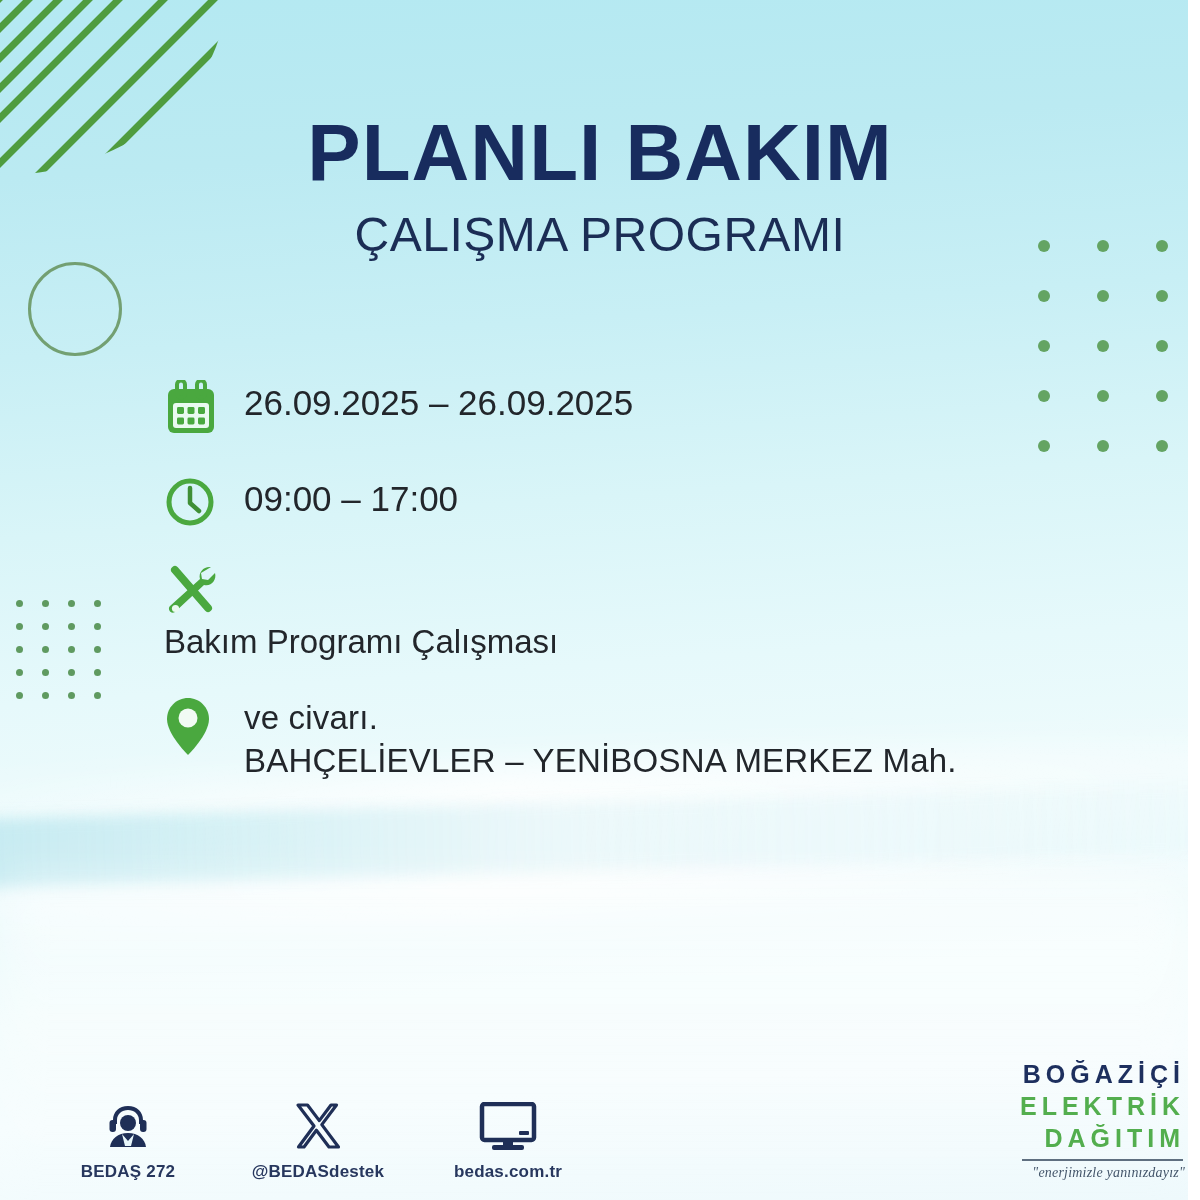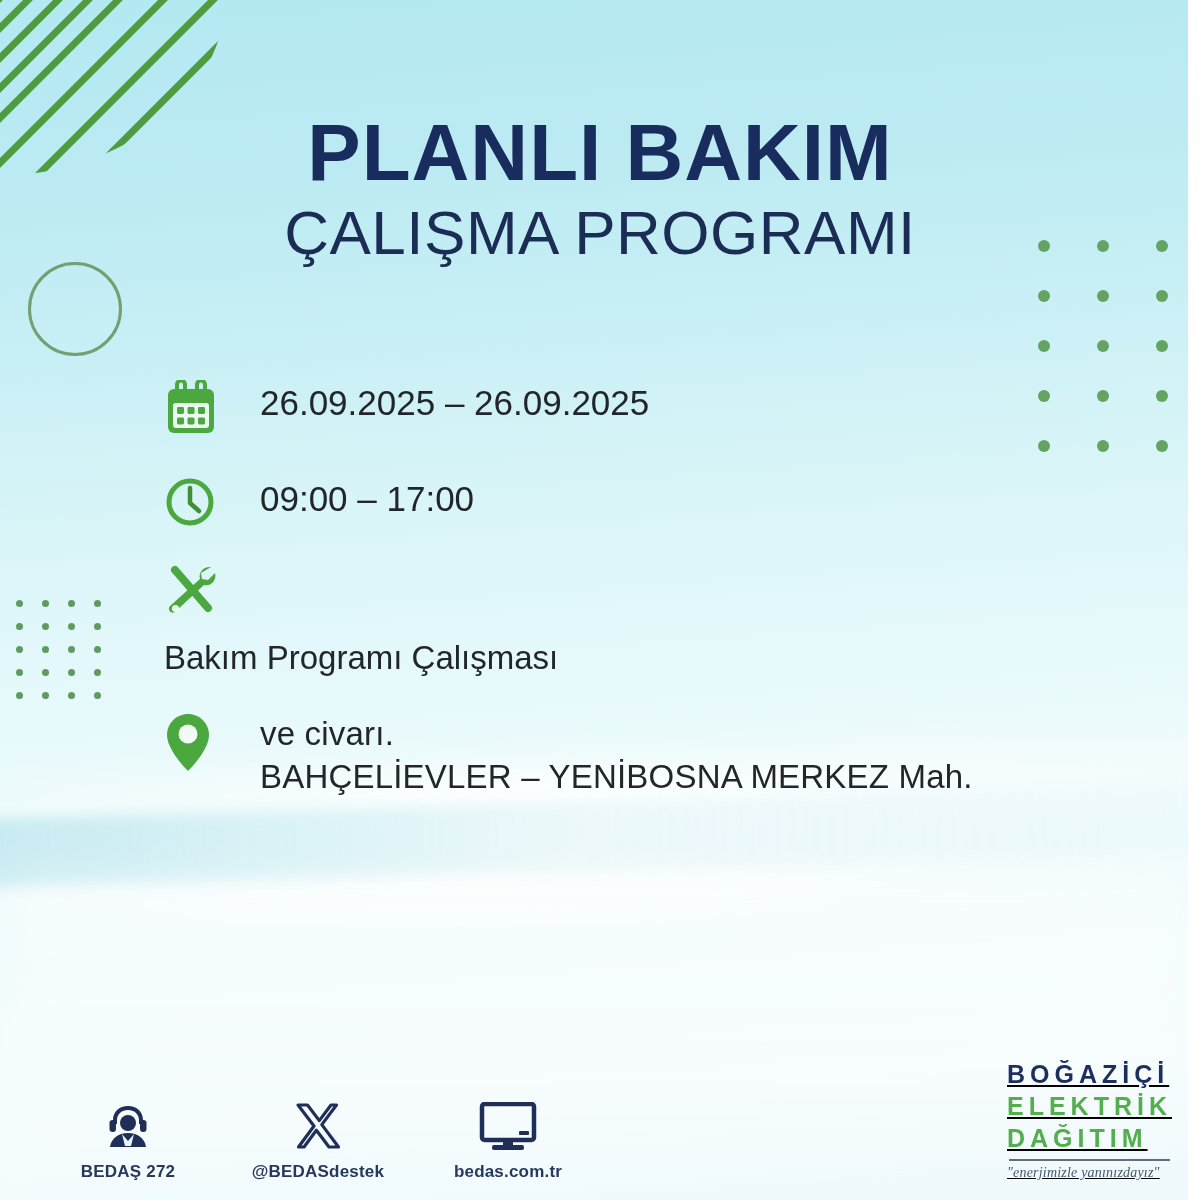--- a/index.html
+++ b/index.html
@@ -123,40 +123,39 @@
   }
   .title-main {
     font-size: 80px;
     font-weight: 800;
     letter-spacing: 1px;
     color: #182c5e;
     line-height: 1.02;
     margin: 0;
   }
   .title-sub {
-    font-size: 62px;
+    font-size: 48px;
     font-weight: 400;
     letter-spacing: 0.5px;
     color: #1b2d55;
     line-height: 1.05;
-    margin: 6px 0 0 0;
+    margin: 16px 0 0 0;
   }
 
   
   .info-block {
     position: absolute;
     left: 164px;
     top: 378px;
     width: 900px;
   }
   .info-row {
     display: flex;
     align-items: flex-start;
     margin-bottom: 24px;
-    gap: 16px;
   }
   .info-row .icon-slot {
     width: 80px;
     min-width: 80px;
     display: flex;
     justify-content: flex-start;
     padding-top: 2px;
   }
   .info-row .row-text {
     color: #22262b;
@@ -205,25 +204,24 @@
     font-size: 17px;
     font-weight: 700;
     letter-spacing: 0.2px;
     color: #27375e;
     white-space: nowrap;
   }
 
   
   .brand {
     position: absolute;
-    right: 28px;
+    right: 15px;
     bottom: 20px;
-    text-align: left;
+    text-align: right;
     line-height: 1;
-    text-decoration: underline;
   }
   .brand .b-line {
     font-weight: 800;
     letter-spacing: 5px;
     font-size: 25px;
   }
   .brand .b1 { color: #1d2f5e; }
   .brand .b2 { color: #53ae4e; margin-top: 7px; }
   .brand .b3 { color: #53ae4e; margin-top: 7px; }
   .brand .b-rule {

